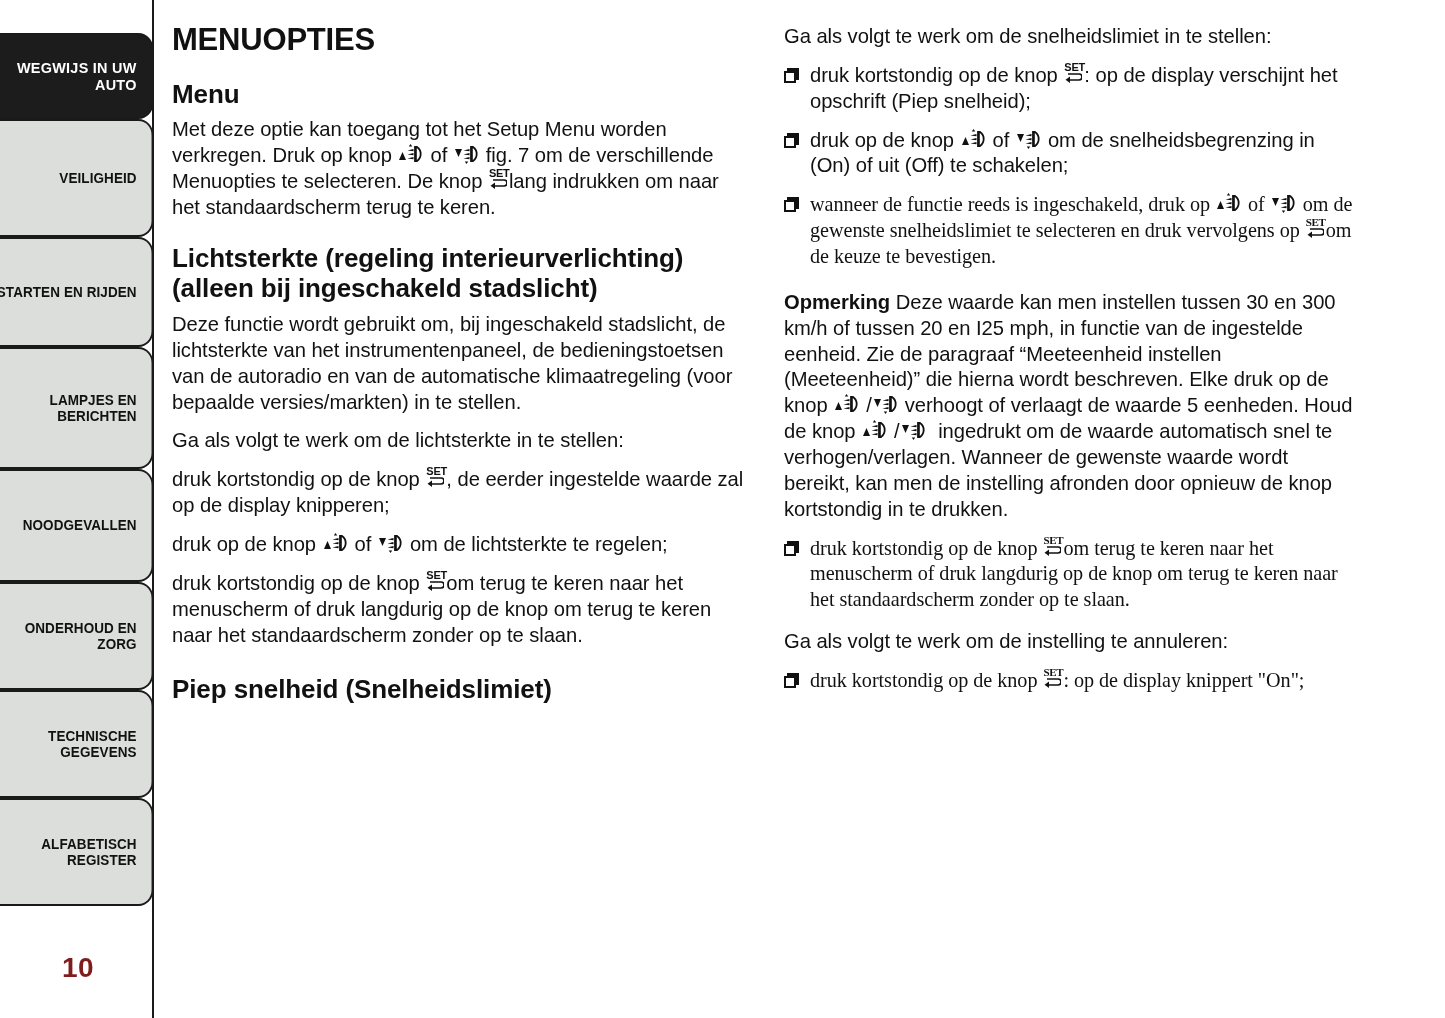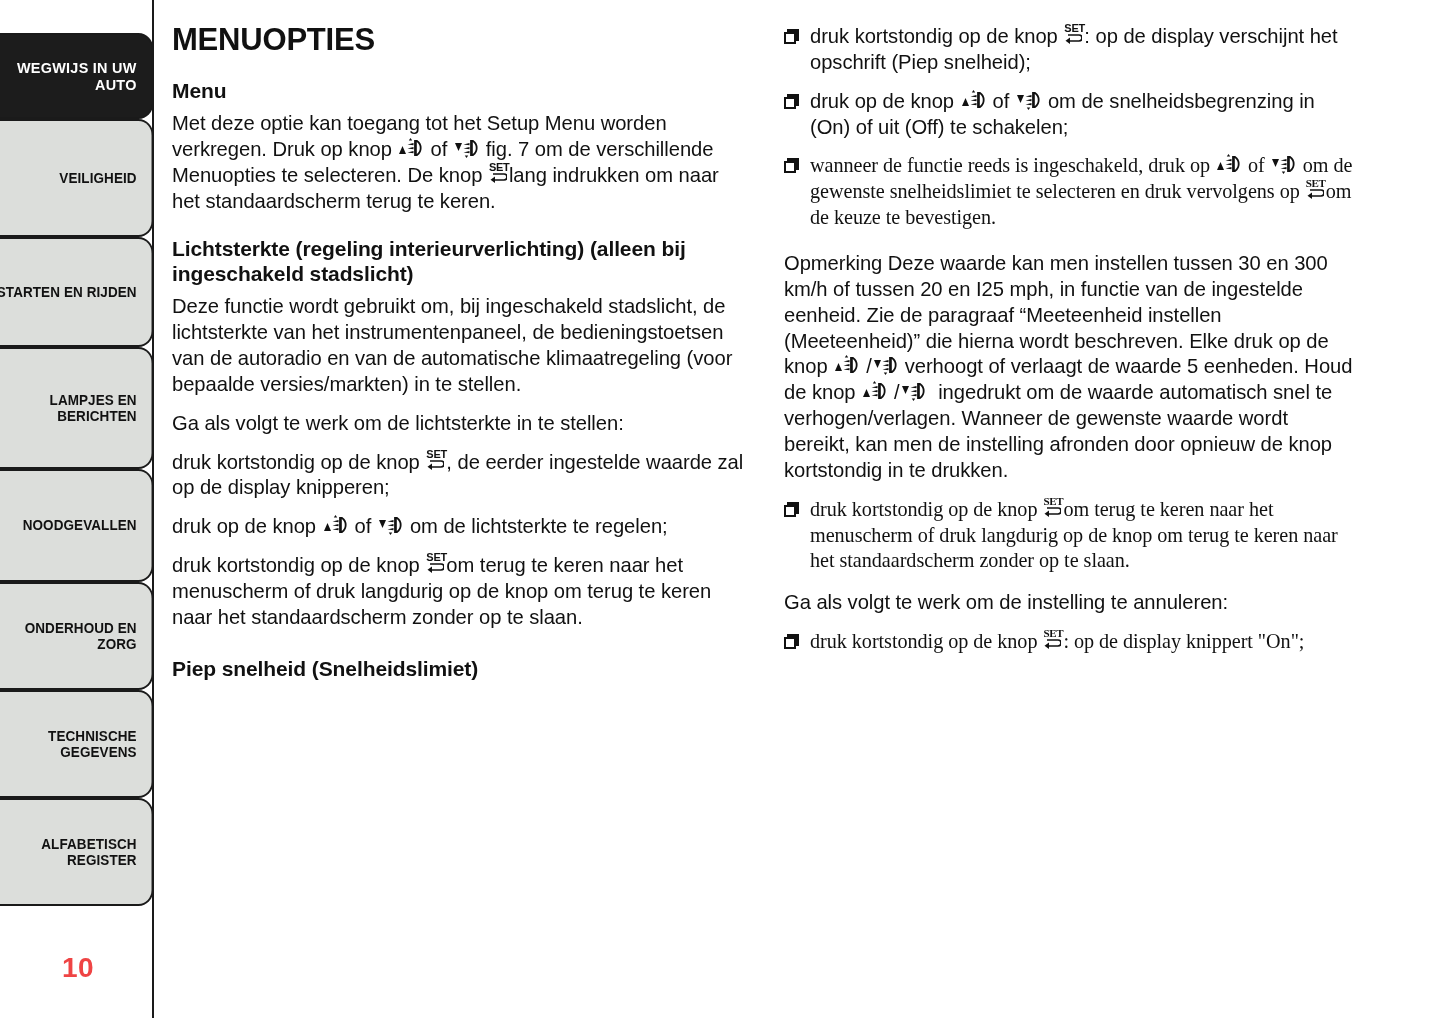--- a/index.html
+++ b/index.html
@@ -66,21 +66,21 @@
     font-size: 15.5px;
     letter-spacing: 0.3px;
   }
   #page-number {
     position: absolute;
     left: 62px;
     top: 952px;
     font-size: 28px;
     font-weight: 800;
     letter-spacing: 0.5px;
-    color: #ef4444;
+    color: #7f1d1d;
   }
 
   
   #col-rule {
     position: absolute;
     left: 152px;
     top: 0;
     width: 1.6px;
     height: 1018px;
     background: #1a1a1a;
@@ -104,21 +104,21 @@
 
   h1.doc-title {
     margin: 0 0 22px 0;
     font-size: 31px;
     font-weight: 800;
     letter-spacing: -0.2px;
     line-height: 1.05;
   }
   h2.sec {
     margin: 0 0 8px 0;
-    font-size: 21px;
+    font-size: 26px;
     font-weight: 700;
     line-height: 1.18;
     letter-spacing: -0.1px;
   }
   h2.sec.tight { margin-top: 26px; }
 
   p.body {
     margin: 0 0 16px 0;
     font-size: 20.2px;
     line-height: 1.28;
@@ -157,21 +157,21 @@
   }
   .sqbullet .face {
     position: absolute;
     left: 0; top: 3px;
     width: 12px; height: 12px;
     background: #ffffff;
     border: 2px solid #111111;
     box-sizing: border-box;
   }
 
-  strong.lead { font-weight: 400; text-align: right; }
+  strong.lead { font-weight: 700; text-align: right; }
 
   
   .ico {
     display: inline-block;
     vertical-align: -2px;
     margin: 0 1px;
     position: relative;
   }
   
   .ico-set {
@@ -329,20 +329,21 @@
               <path d="M3 2 h11 a3 3 0 0 1 0 6 H3" fill="none" stroke="#111" stroke-width="1.7"></path>
               <polygon points="5,4.5 5,11 0.5,7.8" fill="#111"></polygon>
             </svg>
         </span><span>om terug te keren naar het menuscherm of druk langdurig op de knop om terug te keren naar het standaardscherm zonder op te slaan.</span></p>
 
       <h2 class="sec tight">Piep snelheid (Snelheidslimiet)</h2>
     </div>
 
     <div class="col" id="col-right">
 
+      <p class="body gap-sm">Ga als volgt te werk om de snelheidslimiet in te stellen:</p>
 
       <ul class="sqlist">
         <li>
           <span class="sqbullet">
               <span class="shadow"></span>
               <span class="face"></span>
             </span>
           <span>druk kortstondig op de knop</span>
           <span class="ico ico-set">
             <span class="set-txt">SET</span>

